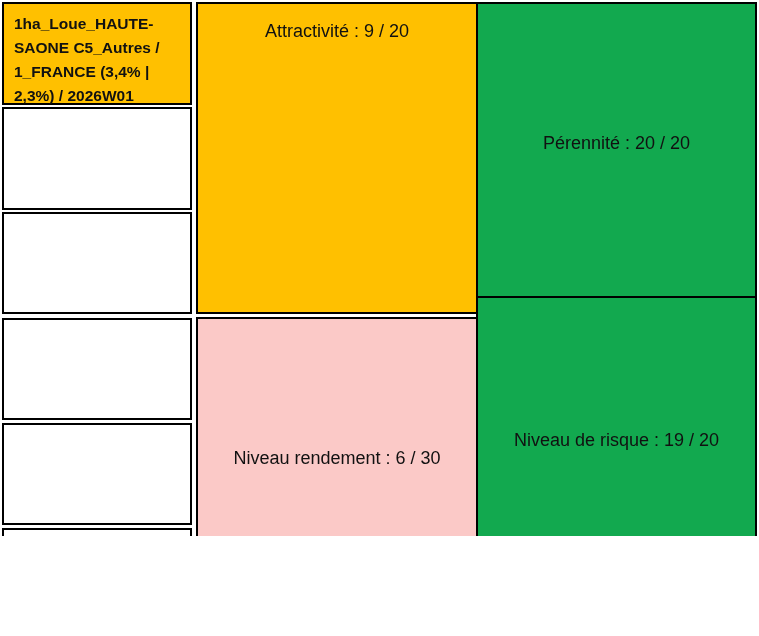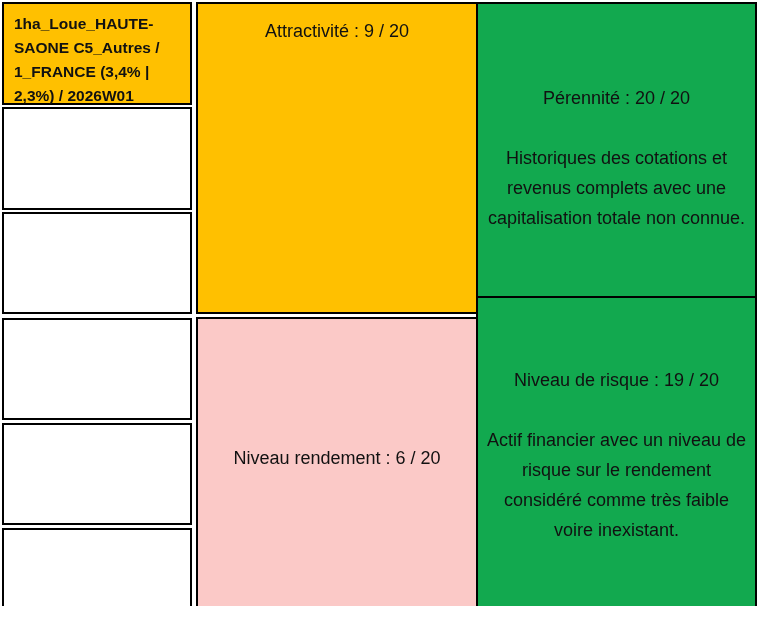--- a/index.html
+++ b/index.html
@@ -13,21 +13,21 @@
   }
   * { margin: 0; padding: 0; box-sizing: border-box; }
   html, body { background: var(--bg); }
   body {
     font-family: "Liberation Sans", sans-serif;
     color: var(--text);
   }
   .sheet {
     position: relative;
     width: 759px;
-    height: 606px;
+    height: 536px;
     background: var(--bg);
     overflow: hidden;
   }
   .cell {
     position: absolute;
     border: 2px solid var(--border);
     background: var(--bg);
   }
   .cell-yellow { background: var(--yellow); }
   .cell-green  { background: var(--green); }
@@ -93,30 +93,28 @@
   <div class="cell empty-a4"></div>
   <div class="cell empty-a5"></div>
   <div class="cell empty-a6"></div>
 
   <div class="cell cell-yellow score-cell attractivite-cell">
     <div>Attractivité : 9 / 20</div>
     <div class="spacer"></div>
   </div>
 
   <div class="cell cell-pink score-cell rendement-cell">
-    <div>Niveau rendement : 6 / 20</div>
+    <div>Niveau rendement : 6 / 30</div>
     <div class="spacer"></div>
   </div>
 
   <div class="cell cell-green score-cell perennite-cell">
     <div>Pérennité : 20 / 20</div>
     <div class="spacer"></div>
-    <div>Historiques des cotations et revenus complets avec une capitalisation totale non connue.</div>
   </div>
 
   <div class="cell cell-green score-cell risque-cell">
     <div>Niveau de risque : 19 / 20</div>
     <div class="spacer"></div>
-    <div>Actif financier avec un niveau de risque sur le rendement considéré comme très faible voire inexistant.</div>
   </div>
 
   <div class="bottom-edge"></div>
 </div>
 
 </body></html>

